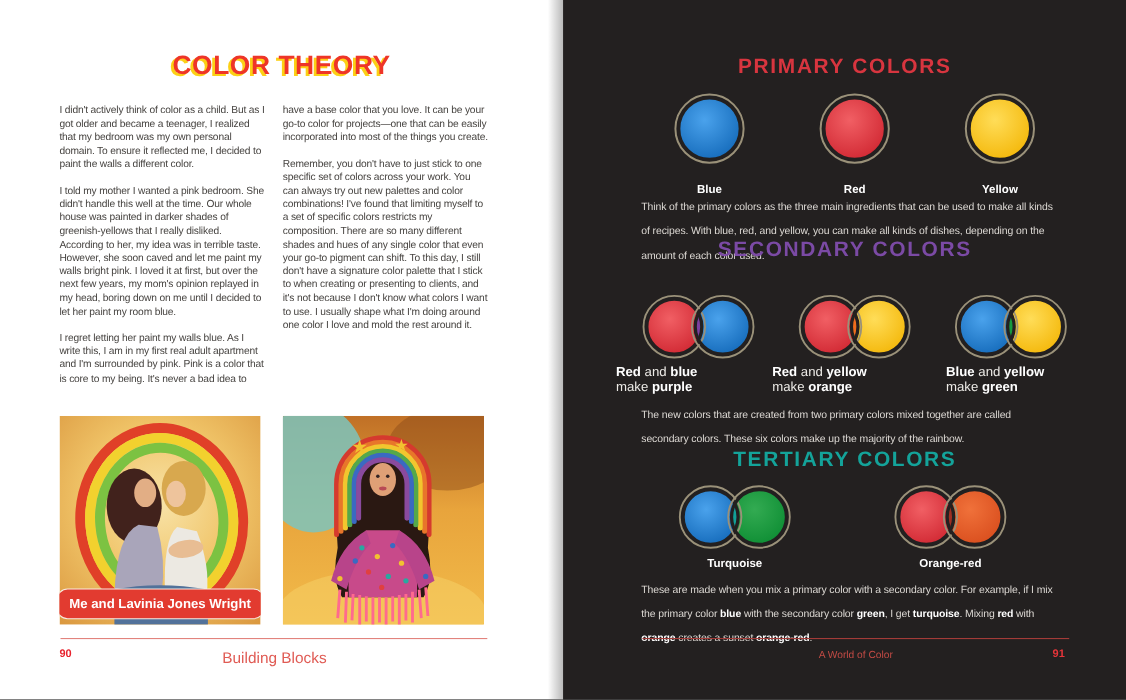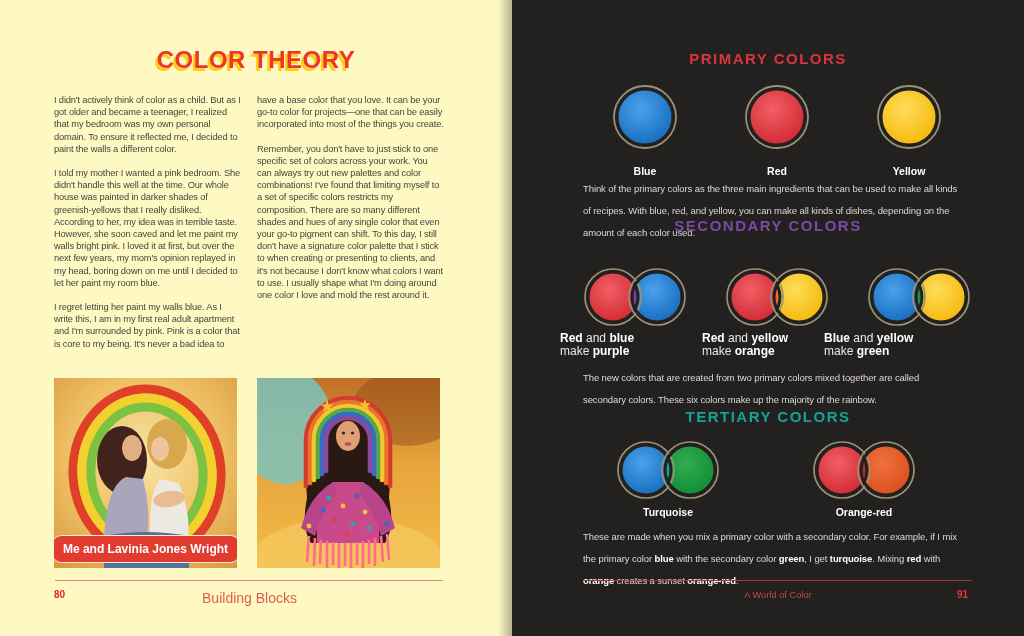--- a/index.html
+++ b/index.html
@@ -1,39 +1,39 @@
 <!DOCTYPE html>
 <html><head>
 <meta charset="utf-8">
 <style>
   html,body{margin:0;padding:0;background:#555;}
   #spread{position:relative;width:1024px;height:636px;overflow:hidden;
           font-family:"Liberation Sans","DejaVu Sans",sans-serif;}
   .abs{position:absolute;}
   
-  #page-left{left:0;top:0;width:512px;height:636px;background:#fef9c3;}
+  #page-left{left:0;top:0;width:512px;height:636px;background:#ffffff;}
   #spine{left:498px;top:0;width:16px;height:636px;
          background:linear-gradient(to right,rgba(0,0,0,0) 0%,rgba(0,0,0,.28) 88%,rgba(0,0,0,.05) 100%);}
   .book-title{width:512px;top:46px;text-align:center;font-size:24px;font-weight:bold;
               letter-spacing:.5px;color:#ee3528;text-shadow:-2.5px 2.5px 0 #fcd015;}
   .col{width:187px;top:94px;font-size:9.3px;line-height:12.2px;color:#474441;
        letter-spacing:-0.15px;}
   .col p{margin:0 0 12px 0;}
   .photo{top:378px;width:183px;height:190px;overflow:hidden;}
   .caption-pill{left:50%;bottom:5px;transform:translateX(-50%);background:#e23b30;
                 border:1.5px solid #f7e9df;border-radius:10px;padding:6px 11px;
                 color:#fff;font-size:12px;font-weight:bold;white-space:nowrap;}
   .rule-left{left:55px;top:580px;width:388px;height:1px;background:#e2837d;}
   .folio{top:589px;font-size:9.5px;}
   .folio-num{font-weight:bold;color:#e8232e;font-size:10px;}
   .section-name-left{left:54px;top:590px;width:391px;text-align:center;color:#e05b54;font-size:14px;}
   
   #page-right{left:512px;top:0;width:512px;height:636px;background:#232020;}
   .rp{position:absolute;}
-  .heading{width:512px;text-align:center;font-weight:bold;font-size:15px;letter-spacing:1.5px;}
+  .heading{width:512px;text-align:center;font-weight:bold;font-size:19px;letter-spacing:1.5px;}
   .h-red{color:#d8353f;} .h-purple{color:#7b4aa5;} .h-teal{color:#14a39a;}
   .rp-body{left:71px;width:378px;color:#ddd9d4;font-size:9.5px;line-height:22px;letter-spacing:-0.1px;}
   .swatch{width:86px;text-align:center;}
   .swatch-label{margin-top:5px;color:#fff;font-weight:bold;font-size:10.5px;}
   .mix-label{width:150px;text-align:left;color:#eceae6;font-size:12px;line-height:12.5px;}
   .mix-label .b, .rp-body .b{font-weight:bold;color:#fff;}
   .tert-label{width:150px;text-align:center;color:#fff;font-weight:bold;font-size:10.5px;}
   .rule-right{left:72px;top:580px;width:388px;height:1px;background:#a33b38;}
   .section-name-right{left:72px;top:590px;width:388px;text-align:center;color:#c04a44;font-size:9.3px;}
   .folio-right{top:589px;right:56px;font-weight:bold;color:#e8353a;font-size:10px;}
@@ -157,21 +157,21 @@
           <circle cx="112" cy="150" r="2.4" fill="#2aa8a0"></circle>
             <circle cx="52" cy="148" r="2.4" fill="#f2c230"></circle>
           <circle cx="130" cy="146" r="2.4" fill="#3a6ac2"></circle>
         </g>
 
         <path d="M52,158 L50,184 M58,160 L57,188 M64,162 L63,186 M70,163 L70,190 M76,164 L76,187 M82,165 L82,190 M88,165 L88,188 M94,165 L94,190 M100,164 L100,187 M106,163 L106,190 M112,162 L112,186 M118,160 L118,188 M124,158 L126,184 M130,156 L132,182" stroke="#ff6a8e" stroke-width="2.6" fill="none"></path>
       </svg>
     </div>
 
     <div class="abs rule-left"></div>
-    <div class="abs folio folio-num" style="left:54px">80</div>
+    <div class="abs folio folio-num" style="left:54px">90</div>
     <div class="abs section-name-left">Building Blocks</div>
   </div>
 
   <div id="spine" class="abs"></div>
 
   <div id="page-right" class="abs">
 
     <div class="rp heading h-red" style="top:50px">PRIMARY COLORS</div>
 
     <div class="rp swatch" style="left:90px;top:78px">
@@ -249,21 +249,21 @@
     </svg>
 
     <div class="rp mix-label" style="left:48px;top:332px">
       <div><span class="b">Red</span> <span>and</span> <span class="b">blue</span></div>
       <div><span>make</span> <span class="b">purple</span></div>
     </div>
     <div class="rp mix-label" style="left:190px;top:332px">
       <div><span class="b">Red</span> <span>and</span> <span class="b">yellow</span></div>
       <div><span>make</span> <span class="b">orange</span></div>
     </div>
-    <div class="rp mix-label" style="left:312px;top:332px">
+    <div class="rp mix-label" style="left:348px;top:332px">
       <div><span class="b">Blue</span> <span>and</span> <span class="b">yellow</span></div>
       <div><span>make</span> <span class="b">green</span></div>
     </div>
 
     <div class="rp rp-body" style="top:367px">The new colors that are created from two primary colors mixed together are called secondary colors. These six colors make up the majority of the rainbow.</div>
 
     <div class="rp heading h-teal" style="top:408px">TERTIARY COLORS</div>
 
     <svg class="rp" style="left:81px;top:433px" width="150" height="78" viewBox="0 0 150 78">
       <defs>

